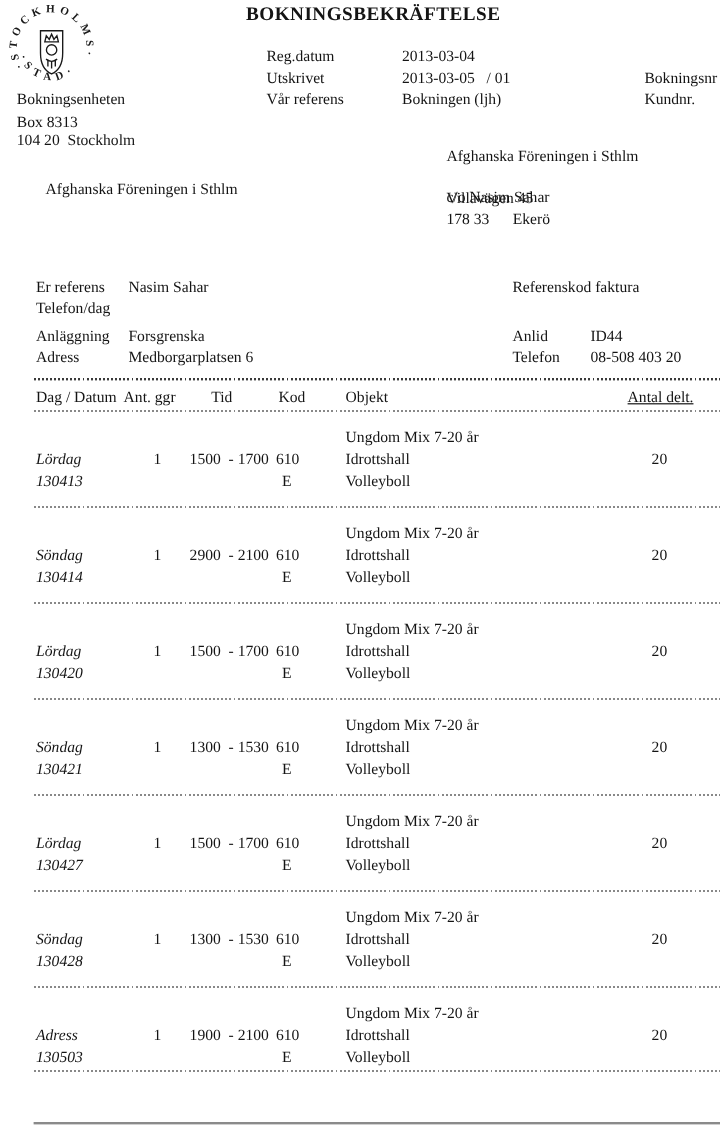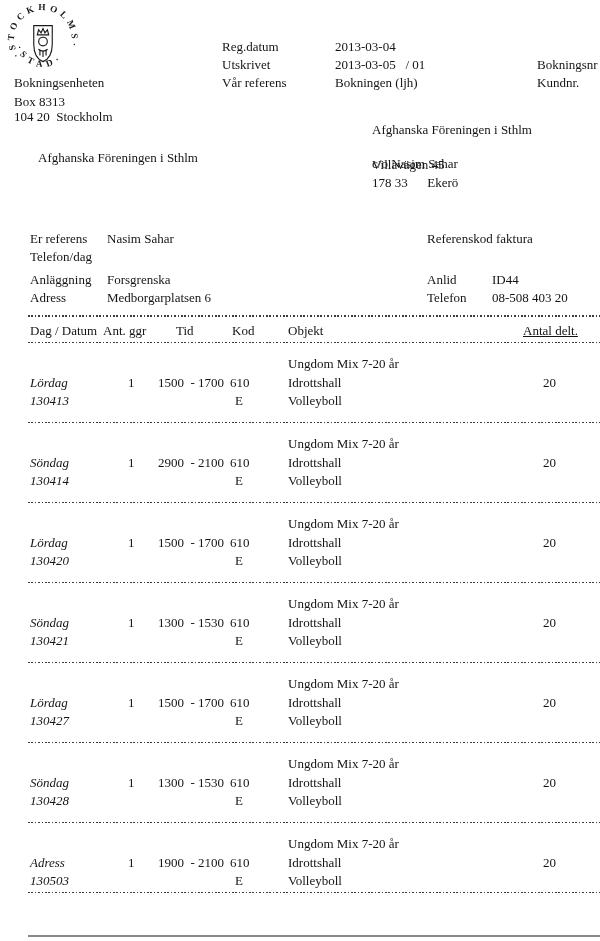--- a/index.html
+++ b/index.html
@@ -71,20 +71,21 @@
     </text>
     <g stroke="#1a1a1a" fill="none" stroke-width="1.1">
       <path d="M27,23 h18 v18 q0,13 -9,17 q-9,-4 -9,-17 z"></path>
       <path d="M30.5,32 l1.2,-5 2.4,3 1.9,-4.2 1.9,4.2 2.4,-3 1.2,5 z"></path>
       <circle cx="36" cy="38.5" r="4.2"></circle>
       <path d="M31.5,46 q4.5,3.6 9,0"></path>
       <path d="M33,46.5 v5.5 M36,47.5 v6 M39,46.5 v5.5"></path>
     </g>
   </svg>
 
+  <div class="abs title">BOKNINGSBEKRÄFTELSE</div>
 
   <div class="abs sender-unit">Bokningsenheten</div>
   <div class="abs sender-box">Box 8313</div>
   <div class="abs sender-city">104 20  Stockholm</div>
   <div class="abs org-left">Afghanska Föreningen i Sthlm</div>
 
   <div class="abs m-lab y1">Reg.datum</div>
   <div class="abs m-val y1">2013-03-04</div>
   <div class="abs m-lab y2">Utskrivet</div>
   <div class="abs m-val y2">2013-03-05   / 01</div>

